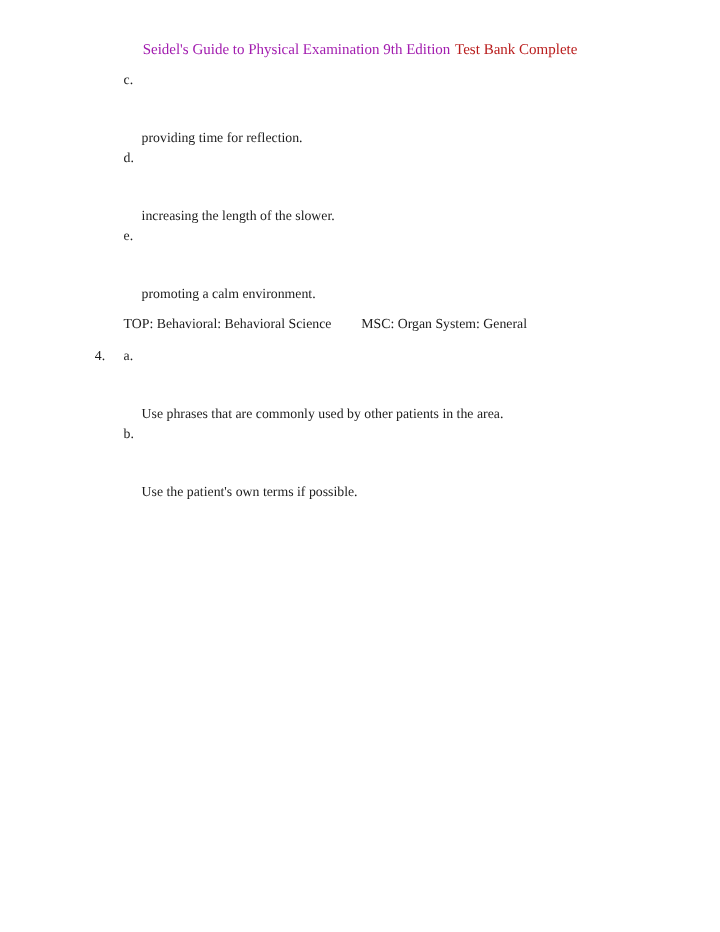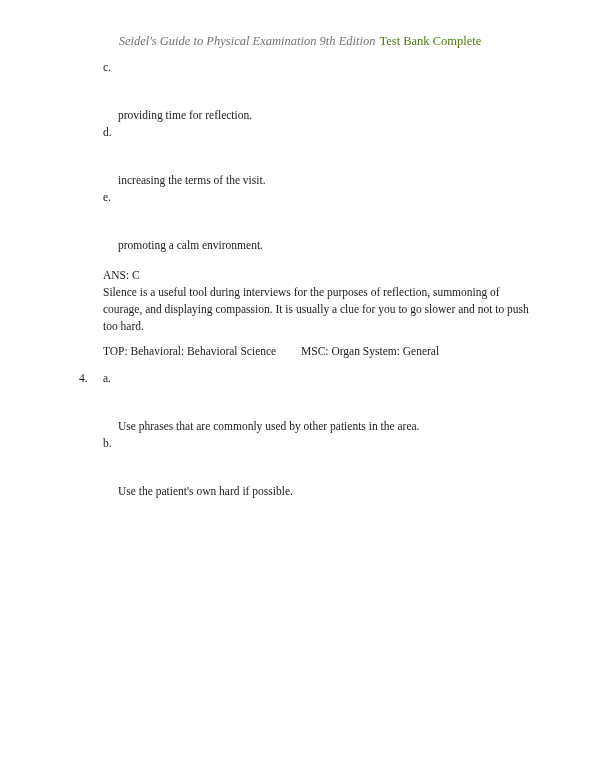--- a/index.html
+++ b/index.html
@@ -34,57 +34,51 @@
   .question-block { position: relative; margin: 10px 62px 0 103px; }
   .q-number { position: absolute; left: -24px; top: 0; }
   .q-options { margin-top: 1px; }
 </style>
 </head>
 <body>
 
 <div class="page">
 
   <div class="doc-header">
-    <span class="title-red" style="color: #737373; font-style: italic;">Seidel's Guide to Physical Examination 9th Edition</span><span class="title-green" style="color: #4d7c0f;">Test Bank Complete</span>
+    <span class="title-red" style="color: #a21caf;">Seidel's Guide to Physical Examination 9th Edition</span><span class="title-green" style="color: #b91c1c;">Test Bank Complete</span>
   </div>
 
   <div class="opt-list">
     <div class="opt-row">
       <span class="opt-letter">c.</span>
       <span class="opt-text">providing time for reflection.</span>
     </div>
     <div class="opt-row">
       <span class="opt-letter">d.</span>
-      <span class="opt-text">increasing the terms of the visit.</span>
+      <span class="opt-text">increasing the length of the slower.</span>
     </div>
     <div class="opt-row">
       <span class="opt-letter">e.</span>
       <span class="opt-text">promoting a calm environment.</span>
     </div>
   </div>
 
-  <div class="answer-block">
-    <div>ANS: C</div>
-    <div class="rationale">Silence is a useful tool during interviews for the purposes of reflection, summoning of
-courage, and displaying compassion. It is usually a clue for you to go slower and not to push
-too hard.</div>
-  </div>
 
   <div class="meta-line">
     <span>TOP: Behavioral: Behavioral Science</span>
     <span class="meta-msc">MSC: Organ System: General</span>
   </div>
 
   <div class="question-block">
     <span class="q-number">4.</span>
     <div class="q-options">
       <div class="opt-row">
         <span class="opt-letter">a.</span>
         <span class="opt-text">Use phrases that are commonly used by other patients in the area.</span>
       </div>
       <div class="opt-row">
         <span class="opt-letter">b.</span>
-        <span class="opt-text">Use the patient's own hard if possible.</span>
+        <span class="opt-text">Use the patient's own terms if possible.</span>
       </div>
     </div>
   </div>
 
 </div>
 
 </body></html>

